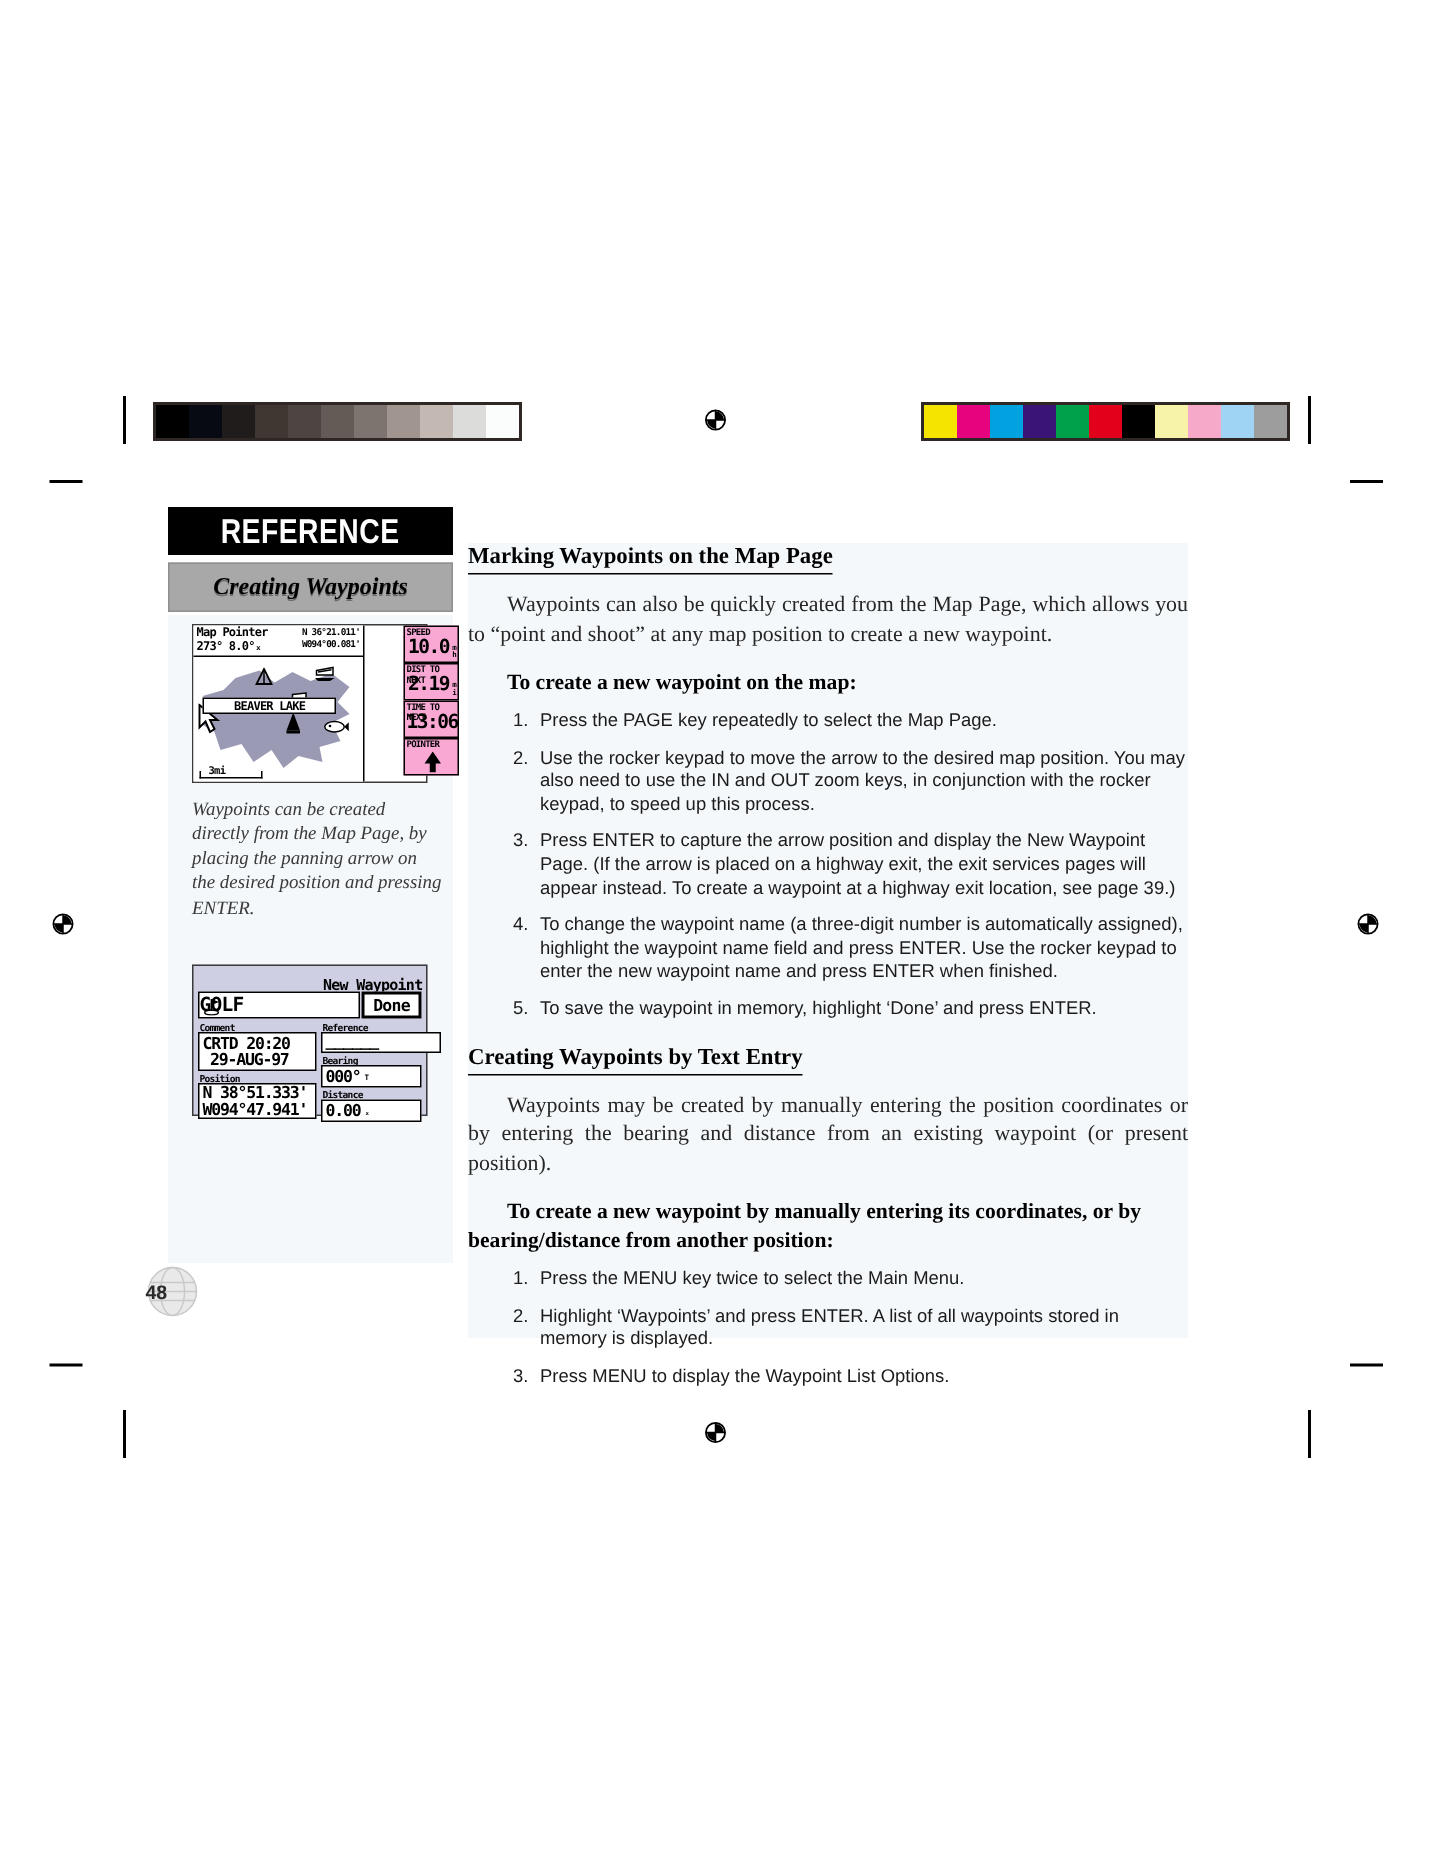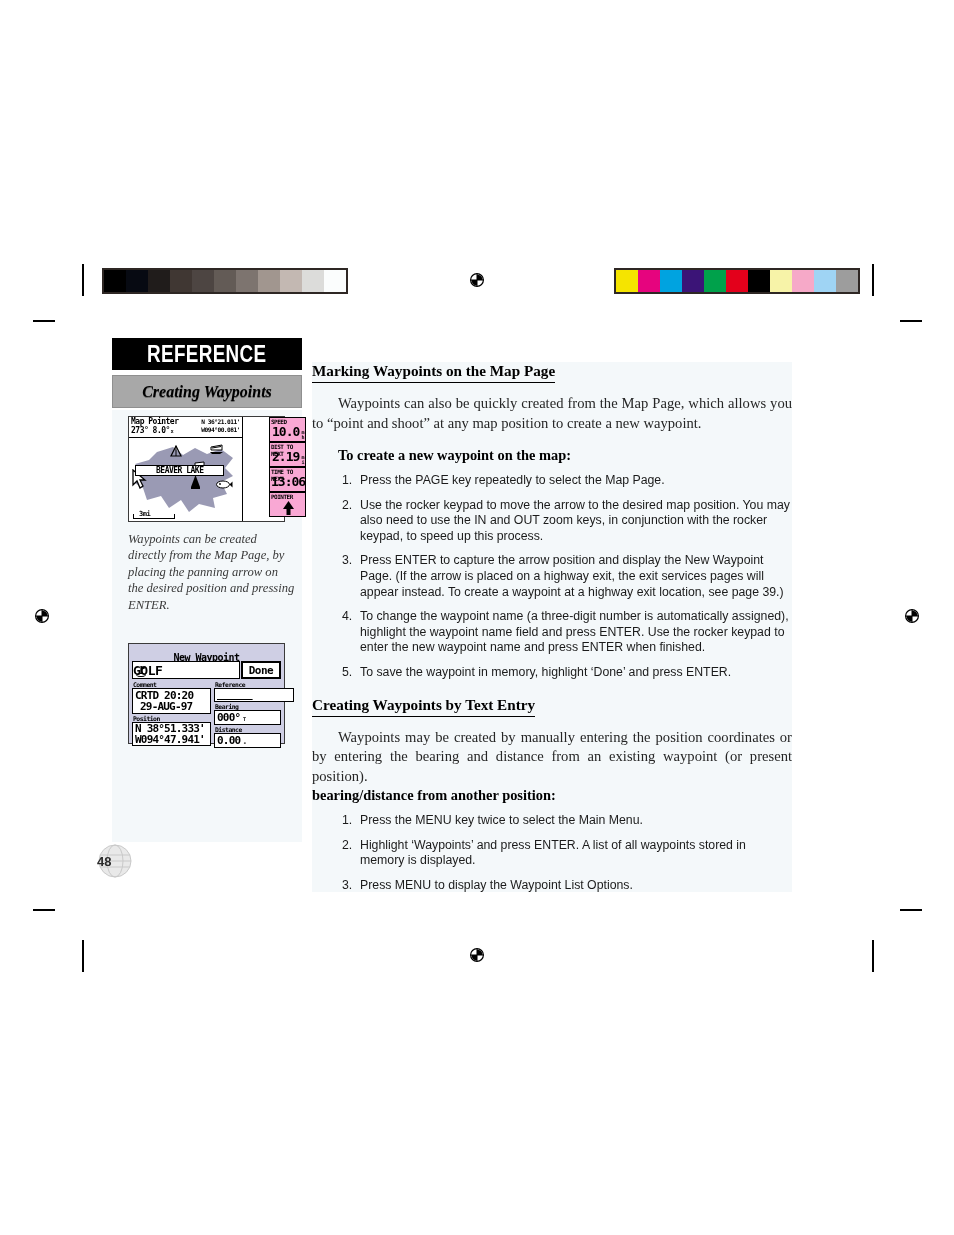--- a/index.html
+++ b/index.html
@@ -63,21 +63,21 @@
   .dfield .lbl{position:absolute;left:1px;top:0px;font-size:6px;}
   .dfield .val{position:absolute;left:2px;top:6px;font-size:13px;
       letter-spacing:-1px;}
   .dfield .unit{position:absolute;right:1px;bottom:1px;font-size:5px;
       line-height:5px;text-align:left;}
 
   
   .wpshot{left:128px;top:643px;width:155px;height:99px;background:#cfcfe4;}
   .wp-title{position:absolute;left:0;top:0;width:100%;height:26px;
       display:flex;align-items:center;justify-content:center;
-      font-size:10px;}
+      font-size:10px;padding-left:42px;}
   .wp-namebox{position:absolute;left:3px;top:17px;width:108px;height:18px;
       background:#fff;border:1.4px solid #000;box-sizing:border-box;
       display:flex;align-items:center;}
   .wp-namebox .nm{font-size:13px;margin-left:0;letter-spacing:-.5px;}
   .wp-done{position:absolute;right:3px;top:17px;width:40px;height:18px;
       background:#fff;border:2px solid #000;box-sizing:border-box;
       display:flex;align-items:center;justify-content:center;font-size:11px;}
   .wp-lbl{position:absolute;font-size:6.4px;}
   .wp-box{position:absolute;background:#fff;border:1.4px solid #000;
       box-sizing:border-box;}
@@ -326,20 +326,21 @@
     <ol class="steps">
       <li><span class="num">1.</span><span>Press the PAGE key repeatedly to select the Map Page.</span></li>
       <li><span class="num">2.</span><span>Use the rocker keypad to move the arrow to the desired map position. You may also need to use the IN and OUT zoom keys, in conjunction with the rocker keypad, to speed up this process.</span></li>
       <li><span class="num">3.</span><span>Press ENTER to capture the arrow position and display the New Waypoint Page. (If the arrow is placed on a highway exit, the exit services pages will appear instead. To create a waypoint at a highway exit location, see page 39.)</span></li>
       <li><span class="num">4.</span><span>To change the waypoint name (a three-digit number is automatically assigned), highlight the waypoint name field and press ENTER. Use the rocker keypad to enter the new waypoint name and press ENTER when finished.</span></li>
       <li><span class="num">5.</span><span>To save the waypoint in memory, highlight ‘Done’ and press ENTER.</span></li>
     </ol>
 
     <h2 class="sec" style="margin-top:6px;">Creating Waypoints by Text Entry</h2>
     <p class="body">Waypoints may be created by manually entering the position coordinates or by entering the bearing and distance from an existing waypoint (or present position).</p>
+    <h3 class="proc">To create a new waypoint by manually entering its coordinates, or by</h3>
     <h3 class="proc noind" style="margin-top:0;">bearing/distance from another position:</h3>
     <ol class="steps">
       <li><span class="num">1.</span><span>Press the MENU key twice to select the Main Menu.</span></li>
       <li><span class="num">2.</span><span>Highlight ‘Waypoints’ and press ENTER. A list of all waypoints stored in memory is displayed.</span></li>
       <li><span class="num">3.</span><span>Press MENU to display the Waypoint List Options.</span></li>
     </ol>
   </div>
 
 </div>
 

